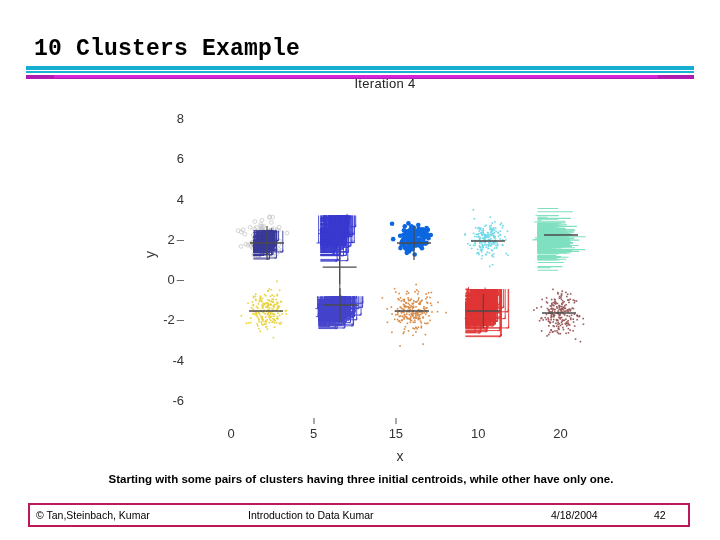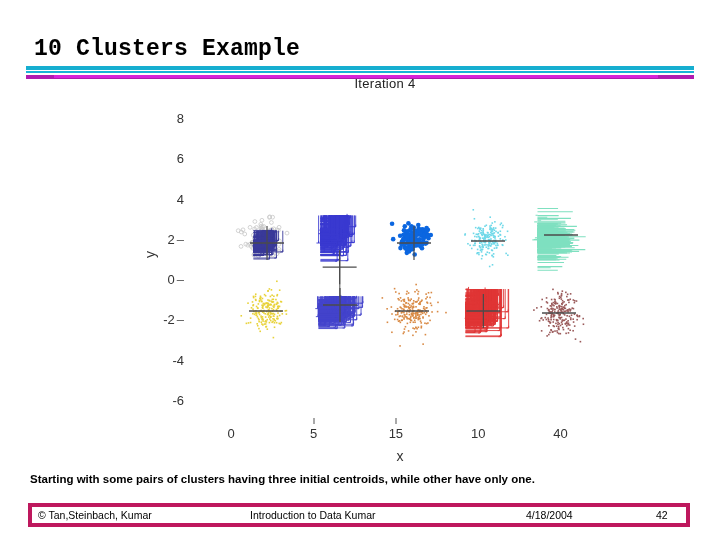--- a/index.html
+++ b/index.html
@@ -167,47 +167,48 @@
     transform: translate(-50%, -50%);
   }
   .cluster svg { display: block; overflow: visible; }
 
   
   #caption {
     position: absolute;
     left: 30px;
     top: 473px;
     width: 662px;
+    text-align: center;
     font-size: 11.5px;
     font-weight: bold;
     color: #000000;
   }
 
   
   #footer {
     position: absolute;
     left: 28px;
     top: 503px;
     width: 662px;
     height: 24px;
-    border: 4px solid #be185d;
+    border: 2px solid #be185d;
     background: #ffffff;
     box-sizing: border-box;
   }
   .footer-cell {
     position: absolute;
     top: 50%;
     transform: translateY(-50%);
     font-size: 10.5px;
     color: #000000;
     white-space: nowrap;
   }
   #footer-copyright { left: 6px; }
   #footer-booktitle { left: 218px; }
-  #footer-date      { left: 494px; text-align: right; }
+  #footer-date      { left: 521px; text-align: right; }
   #footer-pagenum   { left: 624px; }
 </style>
 </head>
 <body>
 
 <div id="slide-title">10 Clusters Example</div>
 
 <div id="rule-group">
   <div class="rule-cyan"></div>
   <div class="rule-cyan-thin"></div>
@@ -2365,21 +2366,21 @@
       <div class="cluster" style="left: 149.882px; top: 180.105px; width: 1.4px; height: 38.2346px; background: rgb(75, 75, 75);"></div>
     </div>
 
   <div id="x-ticks">
       <div class="x-tick" style="left: 41.1765px;">0</div>
       <div class="x-tick" style="left: 123.529px;">5</div>
       <div class="x-tick-mark" style="left: 123.529px;"></div>
       <div class="x-tick" style="left: 205.882px;">15</div>
       <div class="x-tick-mark" style="left: 205.882px;"></div>
       <div class="x-tick" style="left: 288.235px;">10</div>
-      <div class="x-tick" style="left: 370.588px;">40</div>
+      <div class="x-tick" style="left: 370.588px;">20</div>
     </div>
 
   <div id="x-axis-label">x</div>
 </div>
 
 <div id="caption">Starting with some pairs of clusters having three initial centroids, while other have only one.</div>
 
 <div id="footer">
   <span class="footer-cell" id="footer-copyright">© Tan,Steinbach, Kumar</span>
   <span class="footer-cell" id="footer-booktitle">Introduction to Data Kumar</span>

